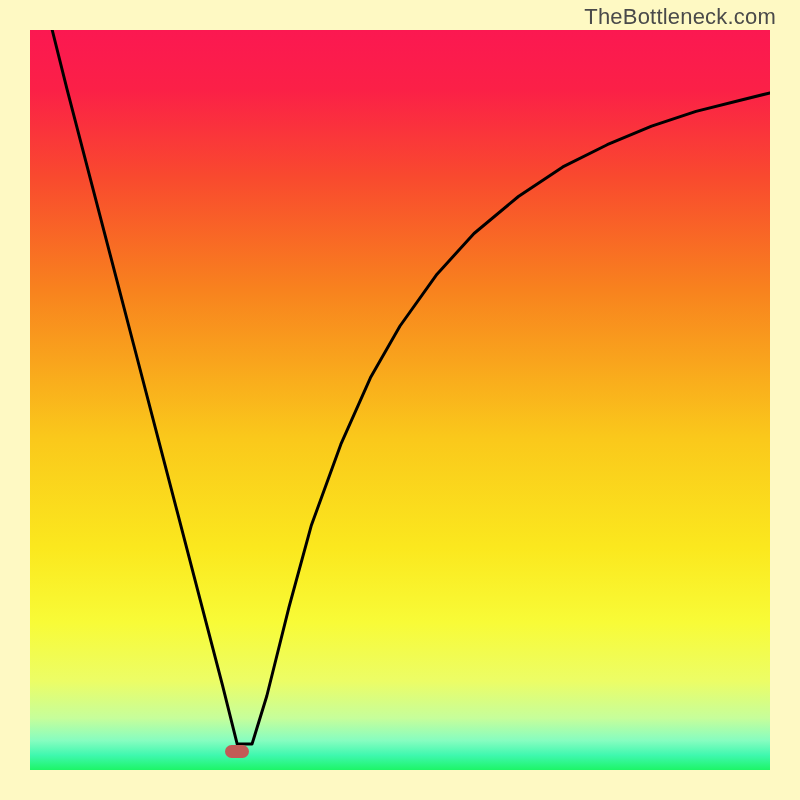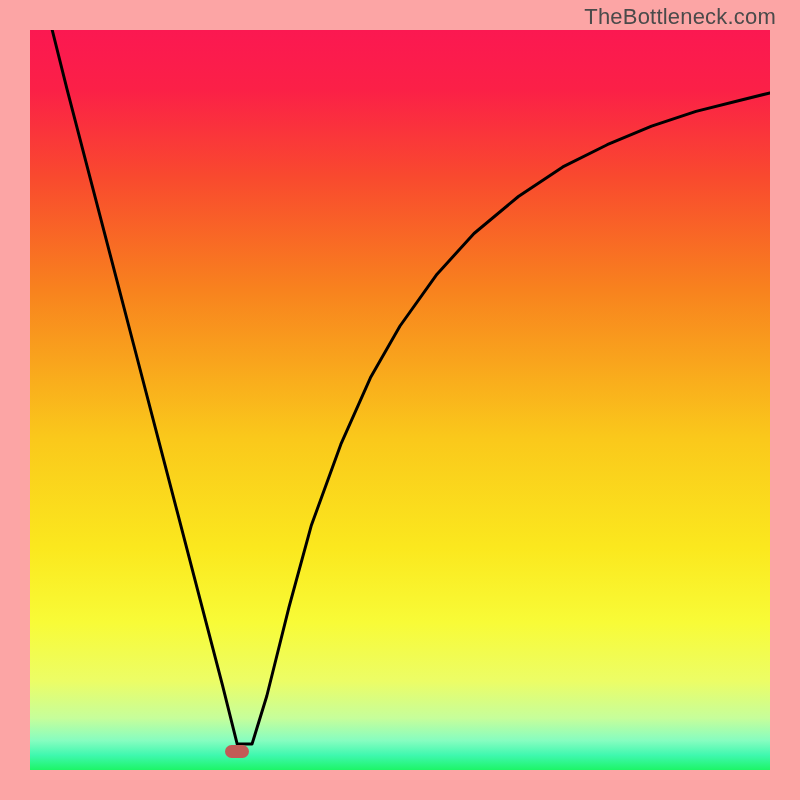--- a/index.html
+++ b/index.html
@@ -8,21 +8,21 @@
     width: 800px;
     height: 800px;
     overflow: hidden;
     background: #000;
     font-family: Arial, Helvetica, sans-serif;
   }
   .frame {
     position: relative;
     width: 800px;
     height: 800px;
-    background: #fca5a5;
+    background: #fef9c3;
   }
   .plot-area {
     position: absolute;
     left: 30px;
     top: 30px;
     width: 740px;
     height: 740px;
     overflow: hidden;
   }
   .gradient {

